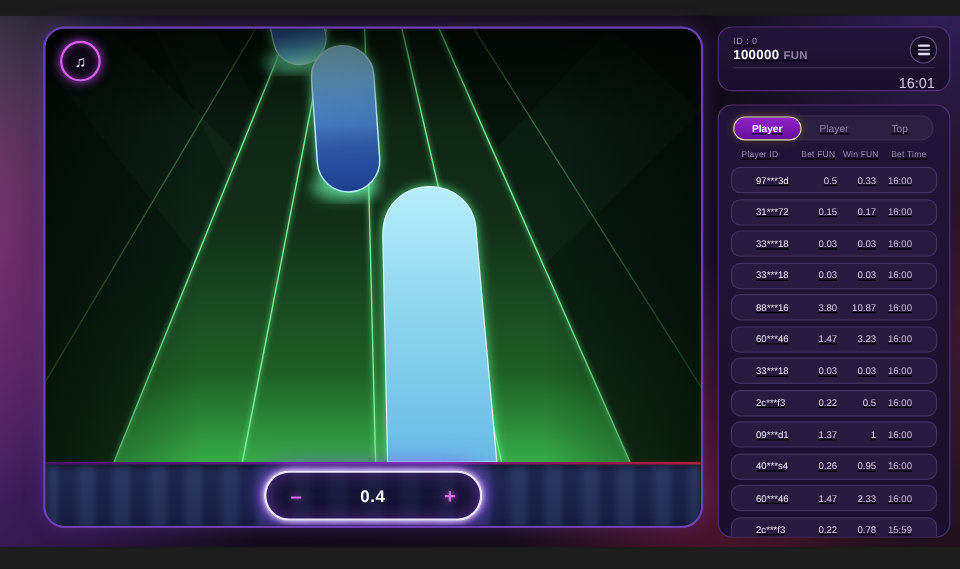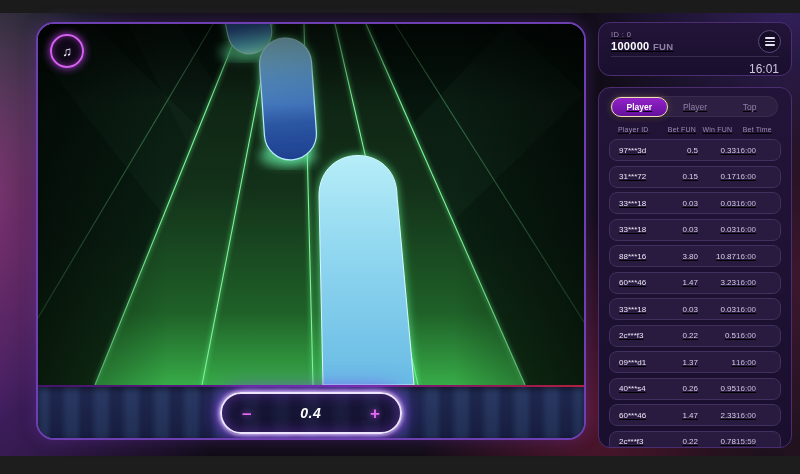--- a/index.html
+++ b/index.html
@@ -38,21 +38,21 @@
   .bar-edge { position:absolute; left:0; top:-2px; width:546px; height:2px;
     background:linear-gradient(90deg,#45156a,#6b1e92 55%,#8c1a55 82%,#b41f3f); }
   .bet-pill { position:absolute; left:50%; top:5px; transform:translateX(-50%);
     width:182px; height:42px; border-radius:22px;
     border:2px solid #efe4ff; background:rgba(18,10,36,.55);
     box-shadow:0 0 5px #fff, 0 0 12px #a055f5, 0 0 26px rgba(124,58,237,.8),
       inset 0 0 14px rgba(140,60,220,.45);
     display:flex; align-items:center; justify-content:space-between; padding:0 20px; }
   .bet-btn { background:none; border:none; color:#e26bf2; font-size:17px; font-weight:bold;
     cursor:pointer; line-height:1; font-family:"Liberation Sans", sans-serif; text-shadow:0 0 6px #c13fe0; }
-  .bet-value { color:#fff; font-size:14px; font-weight:bold; letter-spacing:.5px;font-style:italic; }
+  .bet-value { color:#fff; font-size:14px; font-weight:bold; letter-spacing:.5px; }
 
   
   .sidebar { position:absolute; left:598px; top:22px; width:194px; height:426px; }
   .card { background:linear-gradient(180deg,#221438,#1a0f2e); border:1px solid #4c2d72;
     border-radius:12px;text-decoration:underline; }
   .account-card { position:relative; width:194px; height:54px; padding:7px 12px 5px; }
   .acc-id { font-size:7.5px; color:#978aad; letter-spacing:.4px; }
   .acc-balance { margin-top:1px; font-size:11px; font-weight:bold; color:#ffffff; letter-spacing:.3px; }
   .acc-cur { color:#8d81a4; font-weight:bold; font-size:9.5px; }
   .menu-btn { position:absolute; right:10px; top:7px; width:23px; height:23px; border-radius:50%;
@@ -70,25 +70,25 @@
   .tab { flex:1; text-align:center; font-size:8.5px; color:#8e81a5; cursor:pointer;
     padding:4px 0; border-radius:11px; }
   .tab.active { background:linear-gradient(180deg,#9322c9,#64109c); color:#fff; font-weight:bold;
     border:1px solid #f0dfb4; box-shadow:0 1px 5px rgba(0,0,0,.55), 0 0 7px rgba(240,200,120,.35); }
   .thead { display:grid; grid-template-columns:31% 21% 25% 23%; padding:0 9px;
     margin:9px 0 6px; font-size:7px; color:#9a8db2; letter-spacing:.2px; }
   .thead span:nth-child(2),.thead span:nth-child(3){ text-align:center; }
   .thead span:nth-child(4){ text-align:right; }
   .rows { }
   .trow { display:grid; grid-template-columns:31% 21% 25% 23%; align-items:center;
-    height:22px; margin-bottom:4.5px; padding:0 9px;
+    height:22px; margin-bottom:4.5px; padding:0 20px;
     background:#281b3f; border:1px solid #40305e; border-radius:8px;
     font-size:8px; color:#ece6f6; }
   .trow span:nth-child(2),.trow span:nth-child(3){ text-align:right; color:#d9d0e8; }
-  .trow span:nth-child(4){ text-align:left; color:#c2b8d4; }
+  .trow span:nth-child(4){ text-align:right; color:#c2b8d4; }
 </style>
 </head>
 <body>
 
 <div class="stage"></div>
 <div class="strip top"></div>
 <div class="strip bottom"></div>
 
 <div class="game-panel">
   <svg class="playfield" viewBox="0 0 546 361" xmlns="http://www.w3.org/2000/svg">

